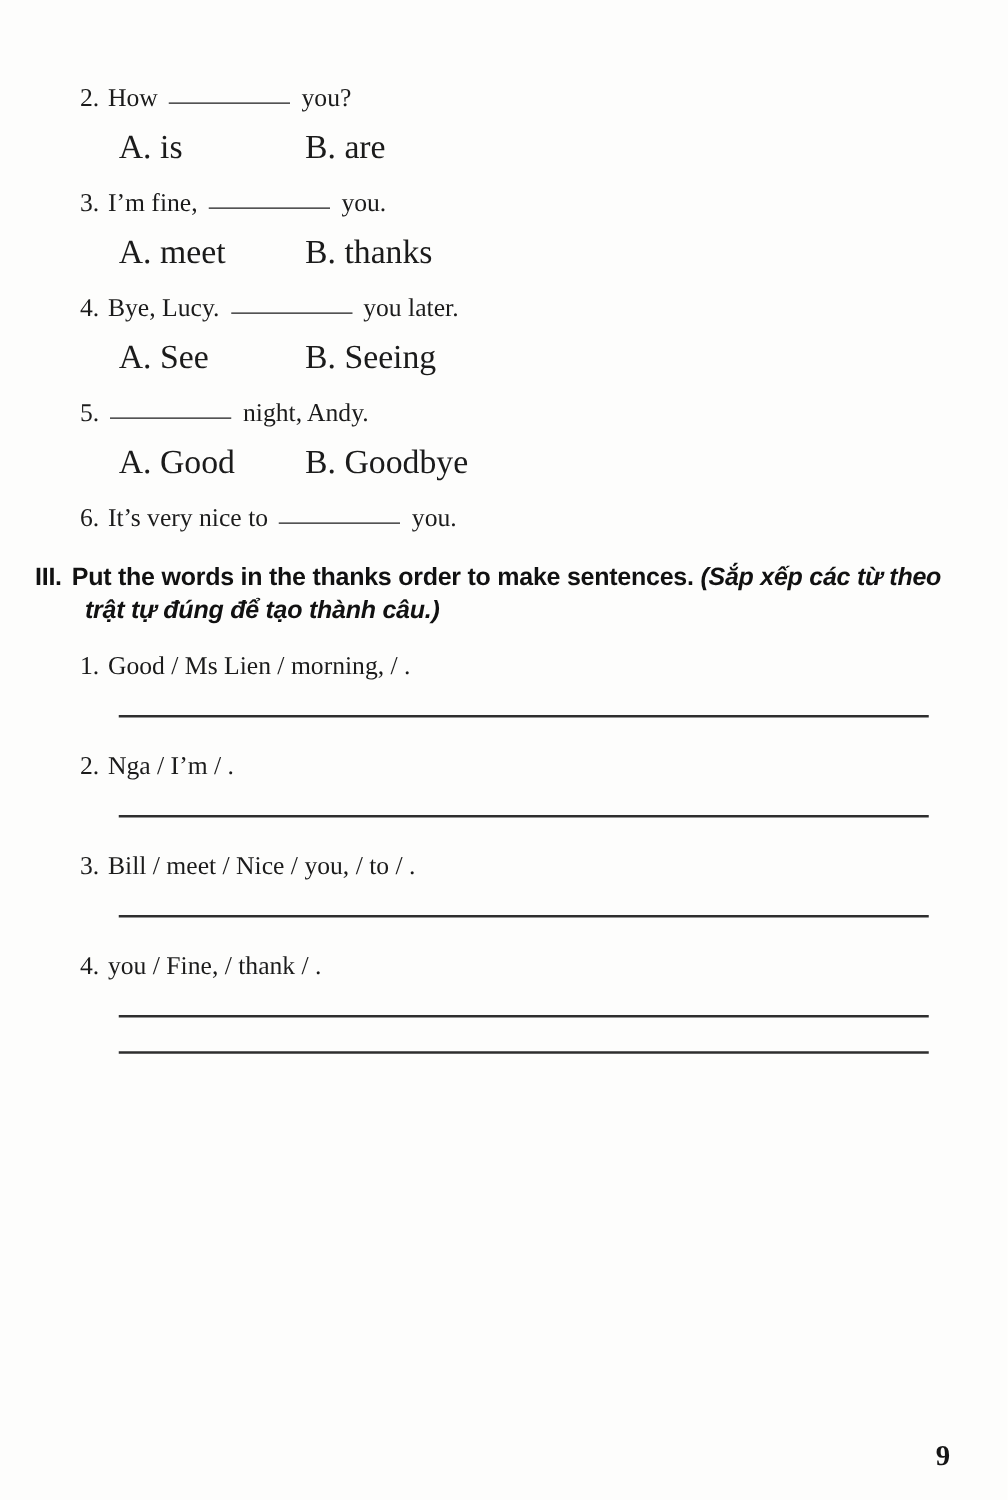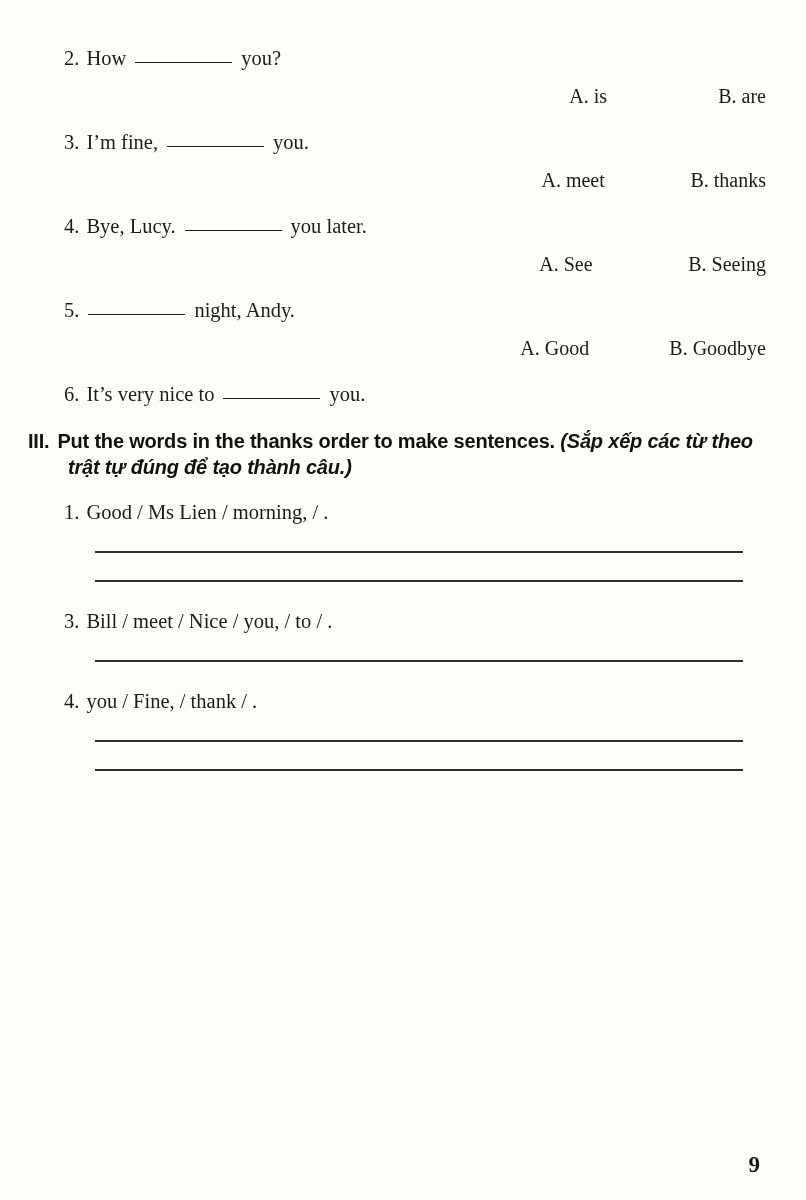--- a/index.html
+++ b/index.html
@@ -11,21 +11,21 @@
   .page {
     position:relative;
     width:806px;
     height:1200px;
     background:#fdfdfc;
     overflow:hidden;
     color:#1b1b1b;
   }
   .content {
     position:absolute;
-    top:46px;
+    top:67px;
     left:64px;
     right:40px;
   }
   
   .mc-item { margin-bottom:21px; }
   .mc-q {
     font-size:20.5px;
     line-height:25px;
     white-space:nowrap;
   }
@@ -34,23 +34,22 @@
     display:inline-block;
     width:97px;
     height:4px;
     border-bottom:1.8px solid #1b1b1b;
     margin:0 9px 2px 9px;
     vertical-align:baseline;
   }
   .mc-opts {
     display:flex;
     margin:13px 0 0 31px;
-    font-size:20px;
+    font-size:27px;
     line-height:25px;
-    justify-content:flex-end;
   }
   .opt-a { width:149px; }
   
   .section-heading {
     font-family:"Liberation Sans", sans-serif;
     font-weight:bold;
     font-size:20px;
     line-height:26px;
     color:#111;
     width:738px;
@@ -142,20 +141,23 @@
     </div>
 
     <div class="wo-item">
       <div class="wo-text">
         <span class="num">1.</span><span>Good / Ms Lien / morning, / .</span>
       </div>
       <div class="answer-line"></div>
     </div>
 
     <div class="wo-item">
+      <div class="wo-text">
+        <span class="num">2.</span><span>Nga / I’m / .</span>
+      </div>
       <div class="answer-line"></div>
     </div>
 
     <div class="wo-item">
       <div class="wo-text">
         <span class="num">3.</span><span>Bill / meet / Nice / you, / to / .</span>
       </div>
       <div class="answer-line"></div>
     </div>
 

